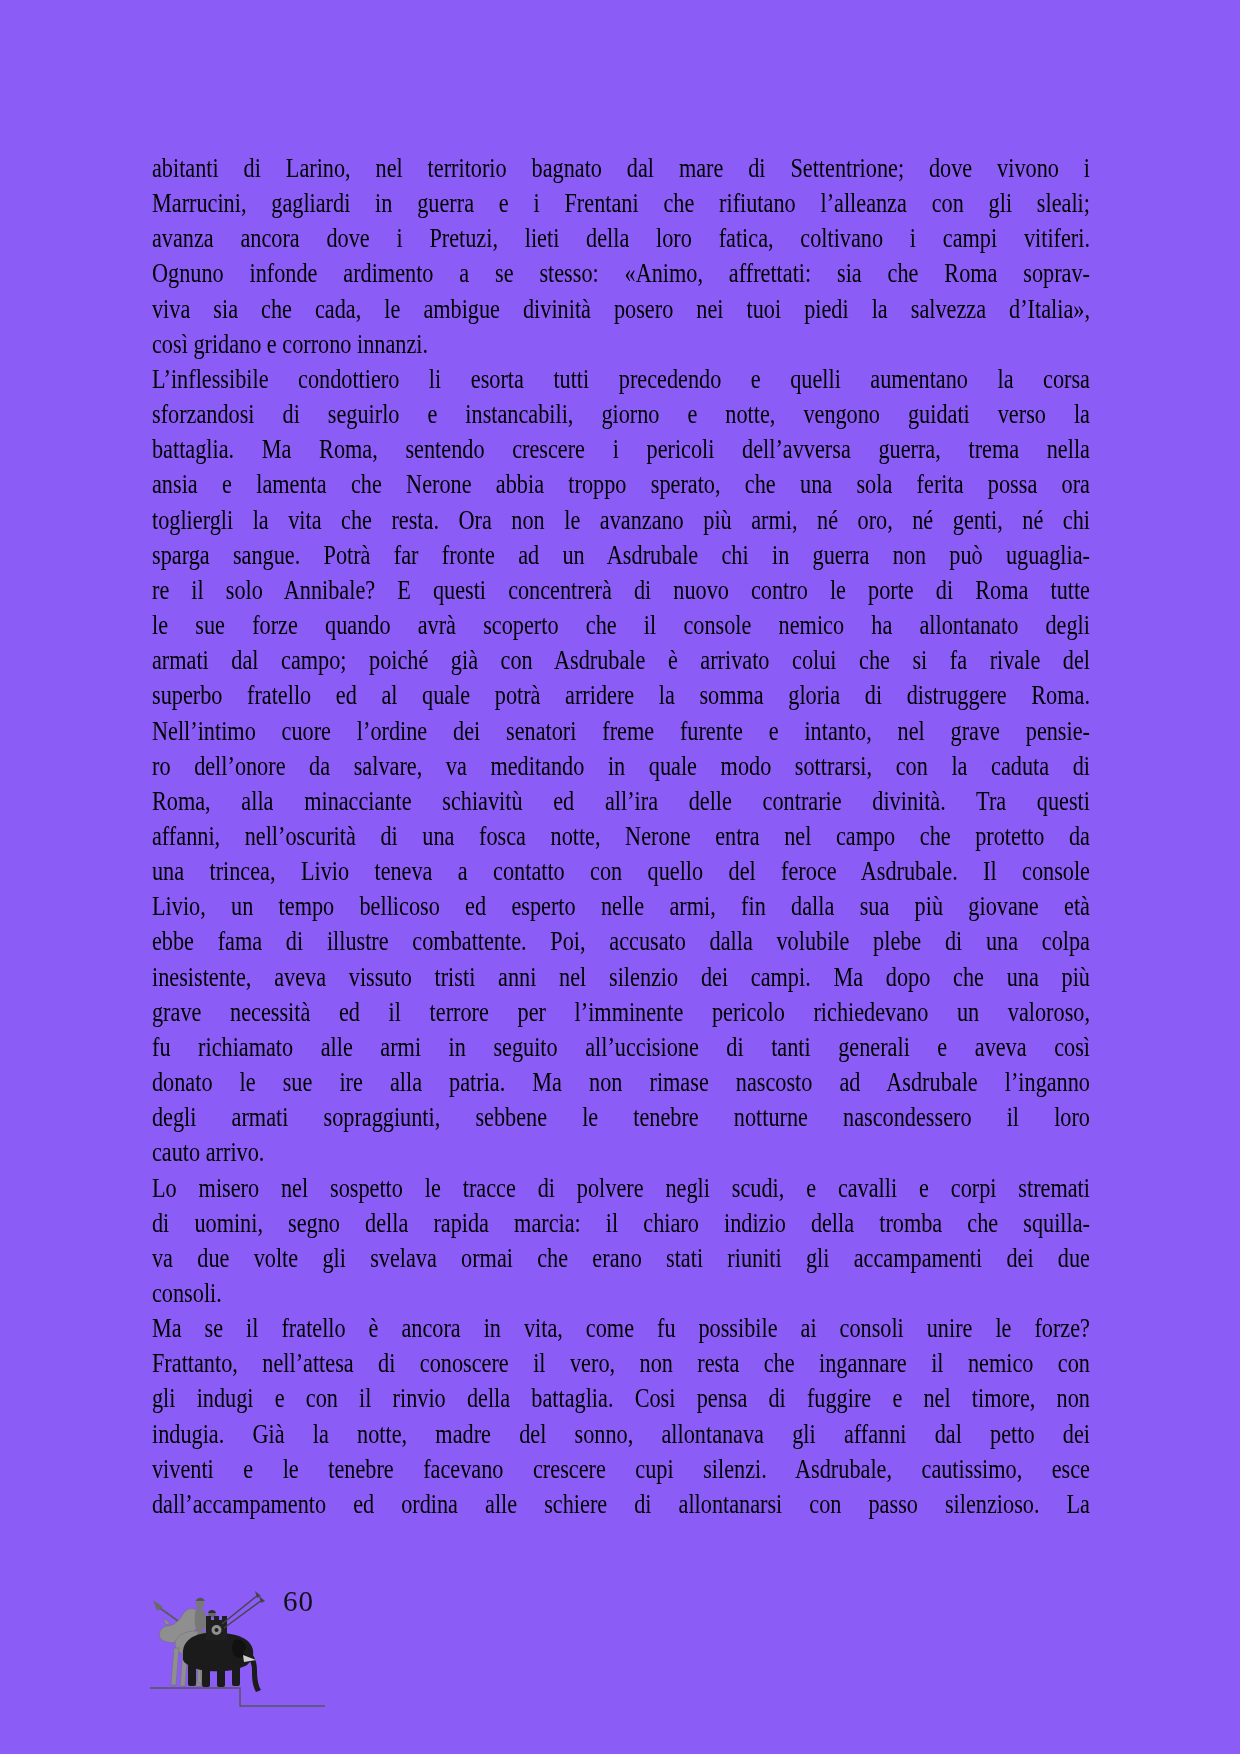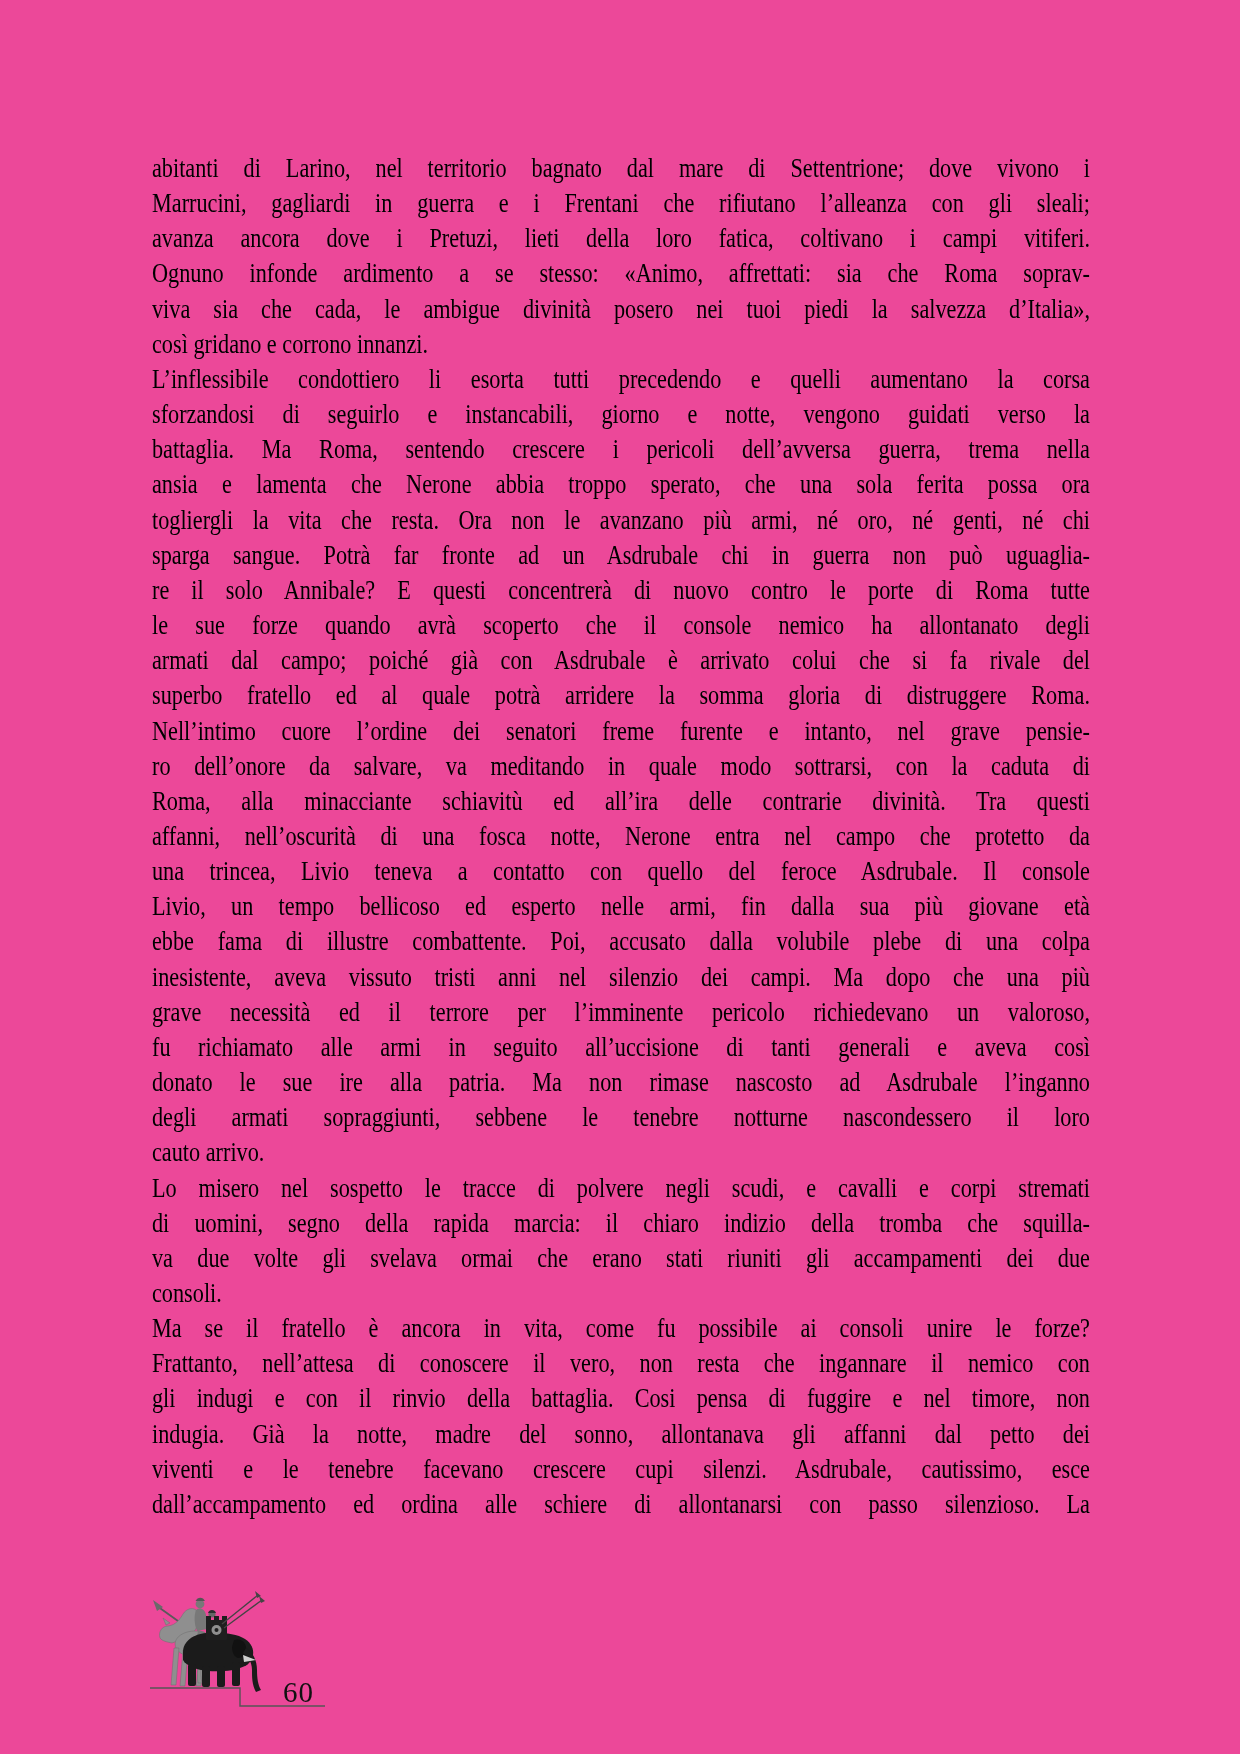--- a/index.html
+++ b/index.html
@@ -5,21 +5,21 @@
   html, body { margin: 0; padding: 0; }
   body {
     width: 1240px; height: 1754px;
     background: #ffffff;
     position: relative;
     font-family: "Liberation Serif", serif;
     overflow: hidden;
   }
   .page {
     position: absolute; inset: 0;
-    background: #ec4899;
+    background: #8b5cf6;
   }
   .text-block {
     position: absolute;
     left: 152px; top: 150px;
     width: 1160px;
     transform: scaleX(0.8086);
     transform-origin: 0 0;
     color: #000000;
     font-size: 27.5px;
     line-height: 35.15px;
@@ -36,21 +36,21 @@
     left: 150px; top: 1588px;
     width: 120px; height: 115px;
   }
   .page-rule {
     position: absolute;
     left: 148px; top: 1686px;
     width: 180px; height: 24px;
   }
   .page-number {
     position: absolute;
-    left: 283px; top: 1676px;
+    left: 283px; top: 1585px;
     font-size: 29px;
     color: #111111;
     letter-spacing: 1px;
   }
 </style>
 </head>
 <body>
 
 <div class="page">
 

